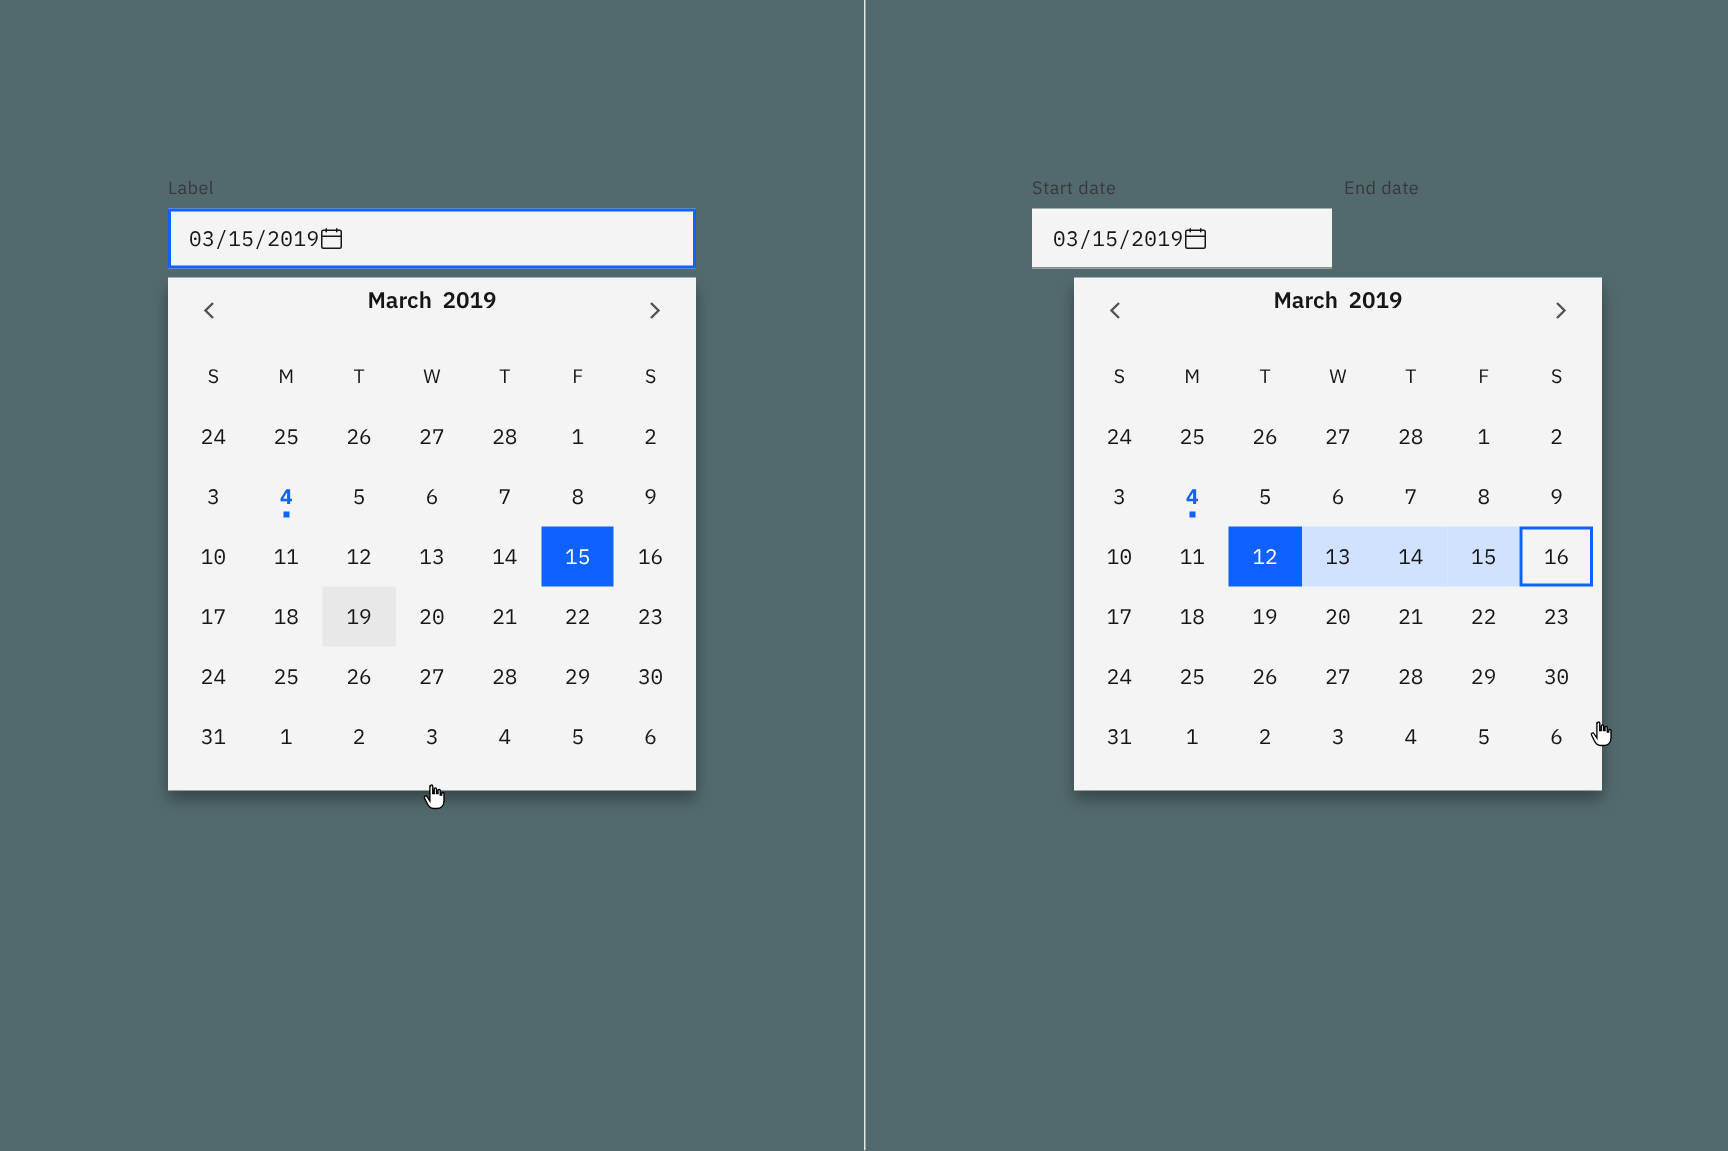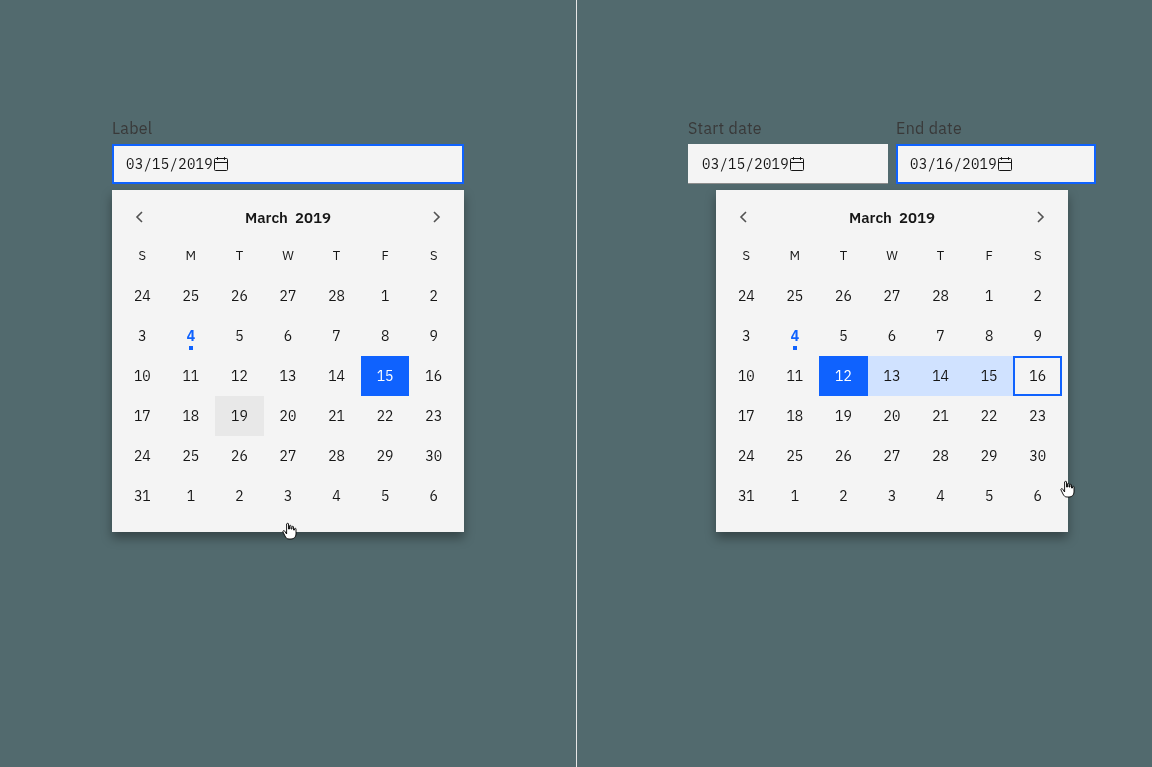--- a/index.html
+++ b/index.html
@@ -17,21 +17,21 @@
     width: 0; border-left: 1px solid #e6e6e6;
   }
   .panel {
     position: absolute;
     width: 576px; top: 0; height: 767px;
   }
   .panel-left { left: 0; }
   .panel-right { left: 576px; }
 
   .field-label {
-    font-size: 16px;
+    font-size: 12px;
     color: #393939;
     letter-spacing: 0.3px;
     margin-bottom: 6px;
     display: block;
   }
 
   .picker-wrap {
     position: absolute;
     left: 112px;
     top: 118px;
@@ -76,21 +76,21 @@
   .popover {
     margin-top: 6px;
     width: 352px;
     background: #f4f4f4;
     box-shadow: 0 6px 10px rgba(0,0,0,0.35);
     padding: 6px 6px 16px 6px;
   }
   .picker-wrap.range .popover { width: 352px; margin-left: 28px; }
 
   .month-bar {
-    display:flex; align-items:center; justify-content:space-between;
+    display:flex; justify-content:space-between;
     height: 42px;
     padding: 0 6px;
   }
   .nav-btn {
     width: 32px; height: 32px;
     display:flex; align-items:center; justify-content:center;
     color: #525252;
   }
   .month-title {
     font-size: 15px; font-weight: 600; color:#161616;
@@ -259,30 +259,20 @@
             <svg width="16" height="16" viewBox="0 0 16 16" fill="none">
                 <rect x="1.5" y="2.5" width="13" height="12" rx="1" stroke="#161616"></rect>
                 <path d="M1.5 6.5h13" stroke="#161616"></path>
                 <path d="M4.5 1.5v2M11.5 1.5v2" stroke="#161616" stroke-linecap="round"></path>
               </svg>
           </span>
         </div>
       </div>
       <div class="field-col">
         <span class="field-label">End date</span>
-        <div class="date-input focused">
-          <span>03/16/2019</span>
-          <span class="cal-icon">
-            <svg width="16" height="16" viewBox="0 0 16 16" fill="none">
-                <rect x="1.5" y="2.5" width="13" height="12" rx="1" stroke="#161616"></rect>
-                <path d="M1.5 6.5h13" stroke="#161616"></path>
-                <path d="M4.5 1.5v2M11.5 1.5v2" stroke="#161616" stroke-linecap="round"></path>
-              </svg>
-          </span>
-        </div>
       </div>
     </div>
 
     <div class="popover">
       <div class="month-bar">
         <div class="nav-btn">
           <svg width="10" height="12" viewBox="0 0 10 12">
               <path d="M7 1 2 6l5 5" stroke="#525252" stroke-width="1.6" fill="none"></path>
             </svg>
         </div>

